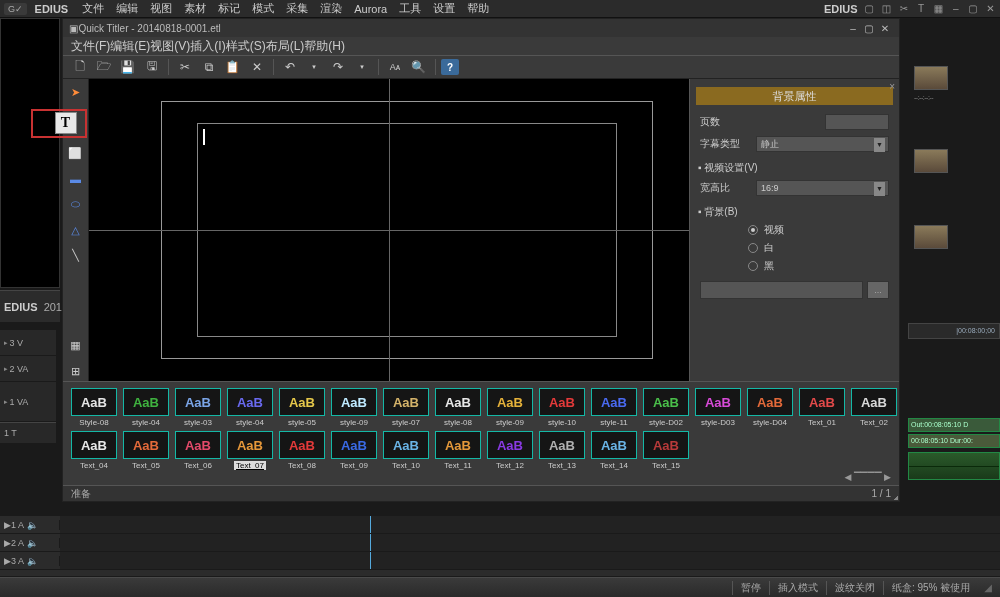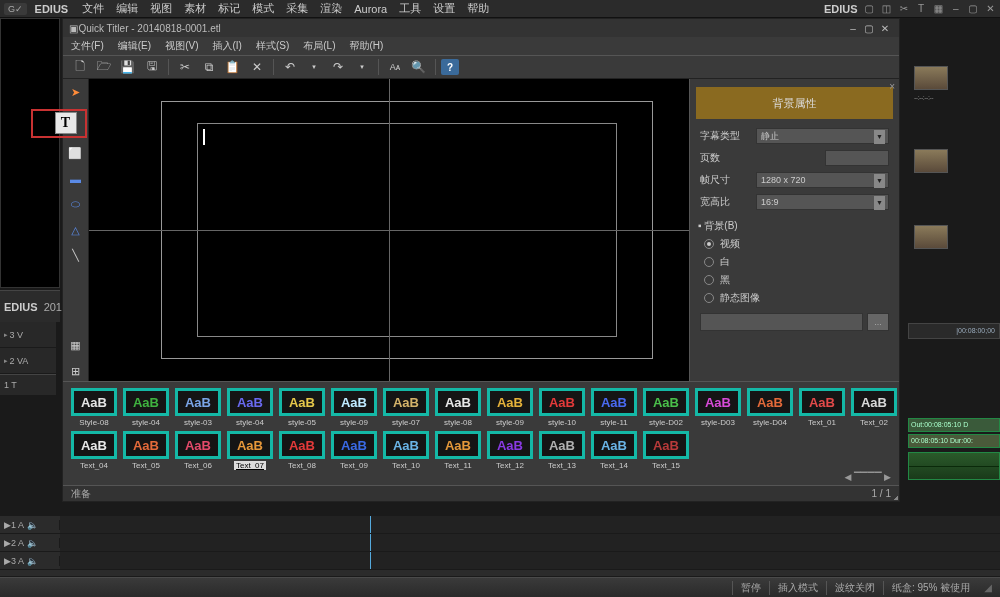--- a/index.html
+++ b/index.html
@@ -21,35 +21,35 @@
 .right-edius-bar .title { color: #ccc; font-size: 11px; font-weight: bold; }
 
 
 .left-preview { position: absolute; top: 18px; left: 0; width: 60px; height: 270px; background: #000; border: 1px solid #333; }
 
 
 .left-tracks-hdr { position: absolute; top: 290px; left: 0; width: 60px; height: 32px; background: #2b2b2b; display: flex; align-items: center; gap: 6px; padding: 0 4px; border-top: 1px solid #444; }
 .left-tracks-hdr .title { color: #ccc; font-weight: bold; font-size: 11px; }
 
 
-.left-tracks { position: absolute; top: 322px; left: 0; width: 56px; background: #282828; }
+.left-tracks { position: absolute; top: 330px; left: 0; width: 56px; background: #282828; }
 .track-row { height: 26px; border-bottom: 1px solid #1a1a1a; display: flex; align-items: center; padding: 0 4px; font-size: 9px; color: #aaa; }
 .track-row .tri { font-size: 7px; margin-right: 2px; color: #888; }
 
 
 .right-thumbs { position: absolute; top: 66px; right: 52px; width: 34px; }
 .thumb { width: 34px; height: 24px; background: linear-gradient(#8a7a5a,#5a4a3a); border: 1px solid #555; margin-bottom: 4px; }
 .tc-small { font-size: 7px; color: #888; letter-spacing: -0.5px; }
 
 
 .titler-window { position: absolute; top: 18px; left: 62px; right: 100px; height: 484px; background: #3c3c3c; border: 1px solid #222; display: flex; flex-direction: column; }
 .titler-titlebar { height: 18px; background: #333; display: flex; align-items: center; padding: 0 6px; font-size: 10px; color: #bbb; }
 .titler-titlebar .spacer { flex: 1; }
 .titler-titlebar .wc { width: 16px; text-align: center; cursor: pointer; }
-.titler-menubar { height: 18px; background: #3a3a3a; display: flex; align-items: center; padding: 0 8px; gap: 14px; font-size: 10px; color: #ccc; }
+.titler-menubar { height: 18px; background: #3a3a3a; display: flex; align-items: center; padding: 0 8px; font-size: 12px; color: #ccc; }
 .titler-toolbar { height: 24px; background: #3a3a3a; border-top: 1px solid #555; border-bottom: 1px solid #222; display: flex; align-items: center; padding: 0 6px; gap: 2px; }
 .tbtn { width: 22px; height: 20px; display: flex; align-items: center; justify-content: center; color: #ccc; font-size: 12px; border-radius: 2px; cursor: pointer; }
 .tsep { width: 1px; height: 16px; background: #555; margin: 0 3px; }
 .tbtn.help { background: #3a6a9a; color: #fff; width: 18px; height: 16px; font-size: 10px; font-weight: bold; }
 
 
 .titler-body { flex: 1; display: flex; min-height: 0; }
 .tool-strip { width: 26px; background: #3a3a3a; border-right: 1px solid #222; display: flex; flex-direction: column; align-items: center; padding-top: 4px; gap: 6px; }
 .tool { width: 20px; height: 20px; display: flex; align-items: center; justify-content: center; color: #ccc; cursor: pointer; }
 .tool.arrow { color: #ff8c3a; }
@@ -60,40 +60,40 @@
 .canvas-area { flex: 1; background: #000; position: relative; overflow: hidden; }
 .title-safe { position: absolute; top: 22px; left: 72px; right: 36px; bottom: 22px; border: 1px solid #999; }
 .action-safe { position: absolute; top: 44px; left: 108px; right: 72px; bottom: 44px; border: 1px solid #888; }
 .guide-v { position: absolute; top: 0; bottom: 0; left: 50%; width: 1px; background: #666; }
 .guide-h { position: absolute; left: 0; right: 0; top: 50%; height: 1px; background: #666; }
 .text-cursor { position: absolute; top: 50px; left: 114px; width: 2px; height: 16px; background: #fff; }
 
 
 .props { width: 210px; background: #3a3a3a; border-left: 1px solid #555; position: relative; }
 .props .close-x { position: absolute; top: 2px; right: 4px; color: #999; font-size: 10px; cursor: pointer; }
-.props-header { margin: 8px 6px 6px 6px; background: #8a6a20; height: 32px; display: flex; align-items: center; justify-content: center; color: #ddd; font-size: 11px; }
+.props-header { margin: 8px 6px 6px 6px; background: #8a6a20; height: 18px; display: flex; align-items: center; justify-content: center; color: #ddd; font-size: 11px; }
 .prop-row { display: flex; align-items: center; padding: 3px 10px; font-size: 10px; color: #ccc; }
 .prop-row .lbl { width: 56px; }
 .prop-sel { flex: 1; height: 16px; background: #555; border: 1px solid #333; position: relative; font-size: 9px; color: #ccc; padding: 0 4px; line-height: 14px; }
 .prop-sel::after { content: "▼"; position: absolute; right: 3px; top: 1px; font-size: 7px; color: #222; background: #888; padding: 0 2px; }
 .prop-text { flex: 1; height: 16px; background: #555; border: 1px solid #333; }
 .section-hdr { padding: 6px 8px 2px 8px; font-size: 10px; color: #ccc; }
 .section-hdr::before { content: "▪ "; }
-.radio-row { padding: 2px 10px 2px 14px; font-size: 10px; color: #ccc; display: flex; align-items: center; gap: 6px; }
+.radio-row { padding: 2px 10px 2px 14px; font-size: 10px; color: #ccc; display: flex; align-items: center; gap: 6px; margin-left: 44px; }
 .radio { width: 10px; height: 10px; border: 1px solid #888; border-radius: 50%; display: inline-flex; align-items: center; justify-content: center; }
 .radio.on::after { content: ""; width: 4px; height: 4px; background: #ccc; border-radius: 50%; }
 .path-row { display: flex; gap: 4px; padding: 6px 10px; }
 .path-row .p-input { flex: 1; height: 18px; background: #555; border: 1px solid #333; }
 .path-row .p-btn { width: 22px; height: 18px; background: #666; border: 1px solid #333; text-align: center; font-size: 9px; line-height: 16px; cursor: pointer; }
 
 
 .styles-strip { height: 104px; background: #3a3a3a; border-top: 1px solid #555; padding: 6px 8px 2px 8px; overflow: hidden; position: relative; }
 .styles-row { display: flex; gap: 6px; margin-bottom: 4px; }
 .style-item { width: 46px; display: flex; flex-direction: column; align-items: center; gap: 2px; cursor: pointer; }
-.style-swatch { width: 46px; height: 28px; background: #151515; border: 3px solid #14b8a6; display: flex; align-items: center; justify-content: center; font-size: 13px; font-weight: bold; }
+.style-swatch { width: 46px; height: 28px; background: #151515; border: 1px solid #14b8a6; display: flex; align-items: center; justify-content: center; font-size: 13px; font-weight: bold; }
 .style-label { font-size: 8px; color: #ccc; text-align: center; white-space: nowrap; }
 .style-item.sel .style-label { background: #ddd; color: #000; padding: 0 2px; text-decoration: underline; }
 .slider-bar { position: absolute; right: 8px; bottom: 3px; font-size: 9px; color: #999; }
 
 
 .titler-status { height: 16px; background: #333; border-top: 1px solid #555; display: flex; align-items: center; padding: 0 8px; font-size: 10px; color: #aaa; }
 
 
 .timeline { position: absolute; top: 516px; left: 0; right: 0; height: 60px; background: #2b2b2b; }
 .tl-row { height: 18px; border-bottom: 1px solid #1a1a1a; display: flex; align-items: center; font-size: 9px; color: #aaa; }
@@ -161,20 +161,24 @@
 
 <div class="left-tracks">
   <div class="track-row">
       <span class="tri">▸</span>
       <span>3 V</span>
     </div>
   <div class="track-row">
       <span class="tri">▸</span>
       <span>2 VA</span>
     </div>
+  <div class="track-row" style="height:40px">
+      <span class="tri">▸</span>
+      <span>1 VA</span>
+    </div>
   <div class="track-row" style="height:22px;border-top:1px solid #444">
       <span>1 T</span>
     </div>
 </div>
 
 <div class="right-thumbs">
   <div class="thumb"></div>
   <div class="tc-small">--:--:--:--</div>
   <div style="height:48px"></div>
   <div class="thumb"></div>
@@ -253,51 +257,44 @@
       <div class="action-safe"></div>
       <div class="guide-v"></div>
       <div class="guide-h"></div>
       <div class="text-cursor"></div>
     </div>
 
     <div class="props">
       <span class="close-x">×</span>
       <div class="props-header">背景属性</div>
       <div class="prop-row">
+        <span class="lbl">页数</span>
+        <div class="prop-text" style="flex:0 0 64px;margin-left:auto"></div>
+      </div>
+      <div class="prop-row">
         <span class="lbl">字幕类型</span>
         <div class="prop-sel">静止</div>
       </div>
-      <div class="prop-row">
-        <span class="lbl">页数</span>
-        <div class="prop-text" style="flex:0 0 64px;margin-left:auto"></div>
-      </div>
-      <div class="prop-row">
-        <span class="lbl">帧尺寸</span>
-        <div class="prop-sel">1280 x 720</div>
-      </div>
+      <div class="section-hdr">视频设置(V)</div>
       <div class="prop-row">
         <span class="lbl">宽高比</span>
         <div class="prop-sel">16:9</div>
       </div>
       <div class="section-hdr">背景(B)</div>
       <div class="radio-row">
           <span class="radio on"></span>
           <span>视频</span>
         </div>
       <div class="radio-row">
           <span class="radio"></span>
           <span>白</span>
         </div>
       <div class="radio-row">
           <span class="radio"></span>
           <span>黑</span>
-        </div>
-      <div class="radio-row">
-          <span class="radio"></span>
-          <span>静态图像</span>
         </div>
       <div class="path-row">
         <div class="p-input"></div>
         <div class="p-btn">...</div>
       </div>
     </div>
   </div>
 
   <div class="styles-strip">
     <div class="styles-row" id="styles-row-1">

